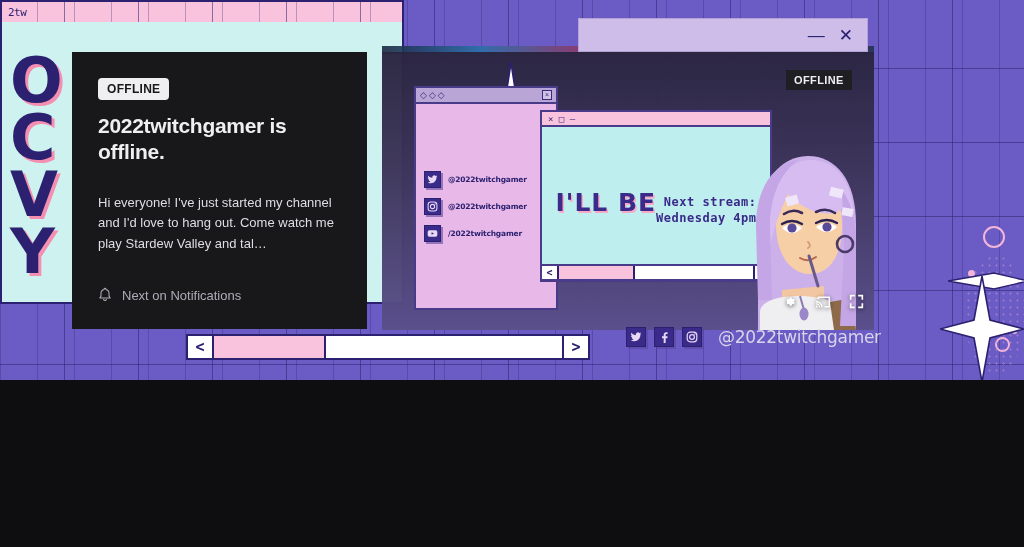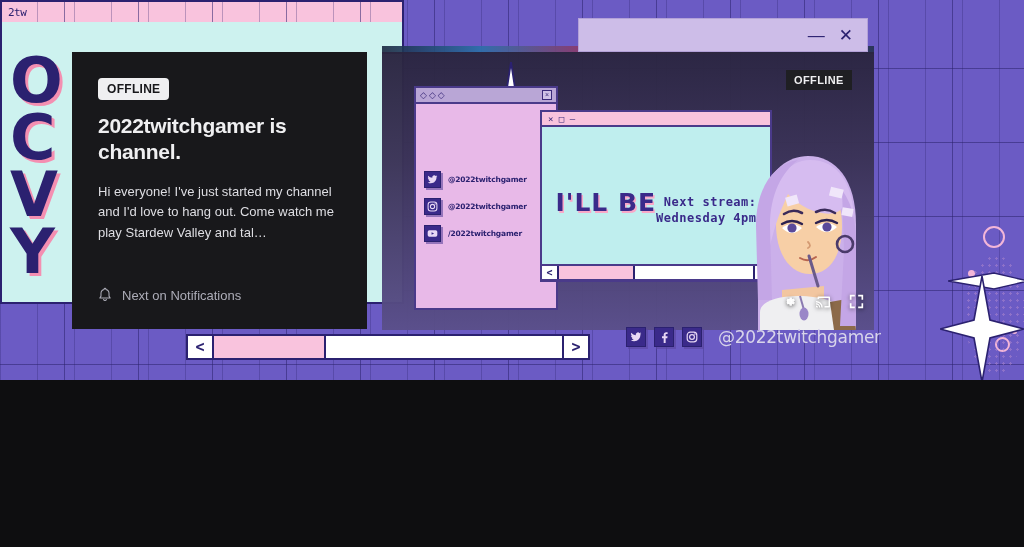--- a/index.html
+++ b/index.html
@@ -200,21 +200,21 @@
   .badge {
     display:inline-block; background:#efeff1; color:#18181b;
     font-size:12px; font-weight:700; letter-spacing:.3px;
     padding:4px 9px; border-radius:4px; font-family:"Liberation Sans", sans-serif;
   }
   .op-title {
     margin-top:13px; color:#efeff1; font-size:21px; font-weight:700;
     line-height:1.22; letter-spacing:-.3px; font-family:"Liberation Sans", sans-serif;
   }
   .op-desc {
-    margin-top:18px; color:#dedee3; font-size:13px; line-height:1.55;
+    margin-top:29px; color:#dedee3; font-size:13px; line-height:1.55;
     font-family:"Liberation Sans", sans-serif;
   }
   .op-notif {
     position:absolute; left:26px; bottom:26px;
     display:flex; align-items:center; gap:10px;
     color:#adadb8; font-size:13px; font-family:"Liberation Sans", sans-serif;
   }
   .op-notif svg { display:block; }
 
   
@@ -442,21 +442,21 @@
 
     <div class="chrome">
       <span class="g">—</span>
       <span class="g">✕</span>
     </div>
 
     <div class="offline-badge-tr">OFFLINE</div>
 
     <div class="offline-panel">
       <span class="badge">OFFLINE</span>
-      <div class="op-title">2022twitchgamer is channel.</div>
+      <div class="op-title">2022twitchgamer is offline.</div>
       <div class="op-desc">Hi everyone! I've just started my channel and I'd love to hang out. Come watch me play Stardew Valley and tal…</div>
       <div class="op-notif">
         <span>
           <svg width="14" height="16" viewBox="0 0 16 18">
               <path d="M8 1.2a1 1 0 0 1 1 1v.6a4.6 4.6 0 0 1 3.6 4.5v3l1.3 2.2H2.1l1.3-2.2v-3A4.6 4.6 0 0 1 7 2.8v-.6a1 1 0 0 1 1-1z" fill="none" stroke="#adadb8" stroke-width="1.2" stroke-linejoin="round"></path>
               <path d="M6.4 14.2a1.7 1.7 0 0 0 3.2 0" fill="none" stroke="#adadb8" stroke-width="1.2" stroke-linecap="round"></path>
             </svg>
         </span>
         <span>Next on Notifications</span>
       </div>

